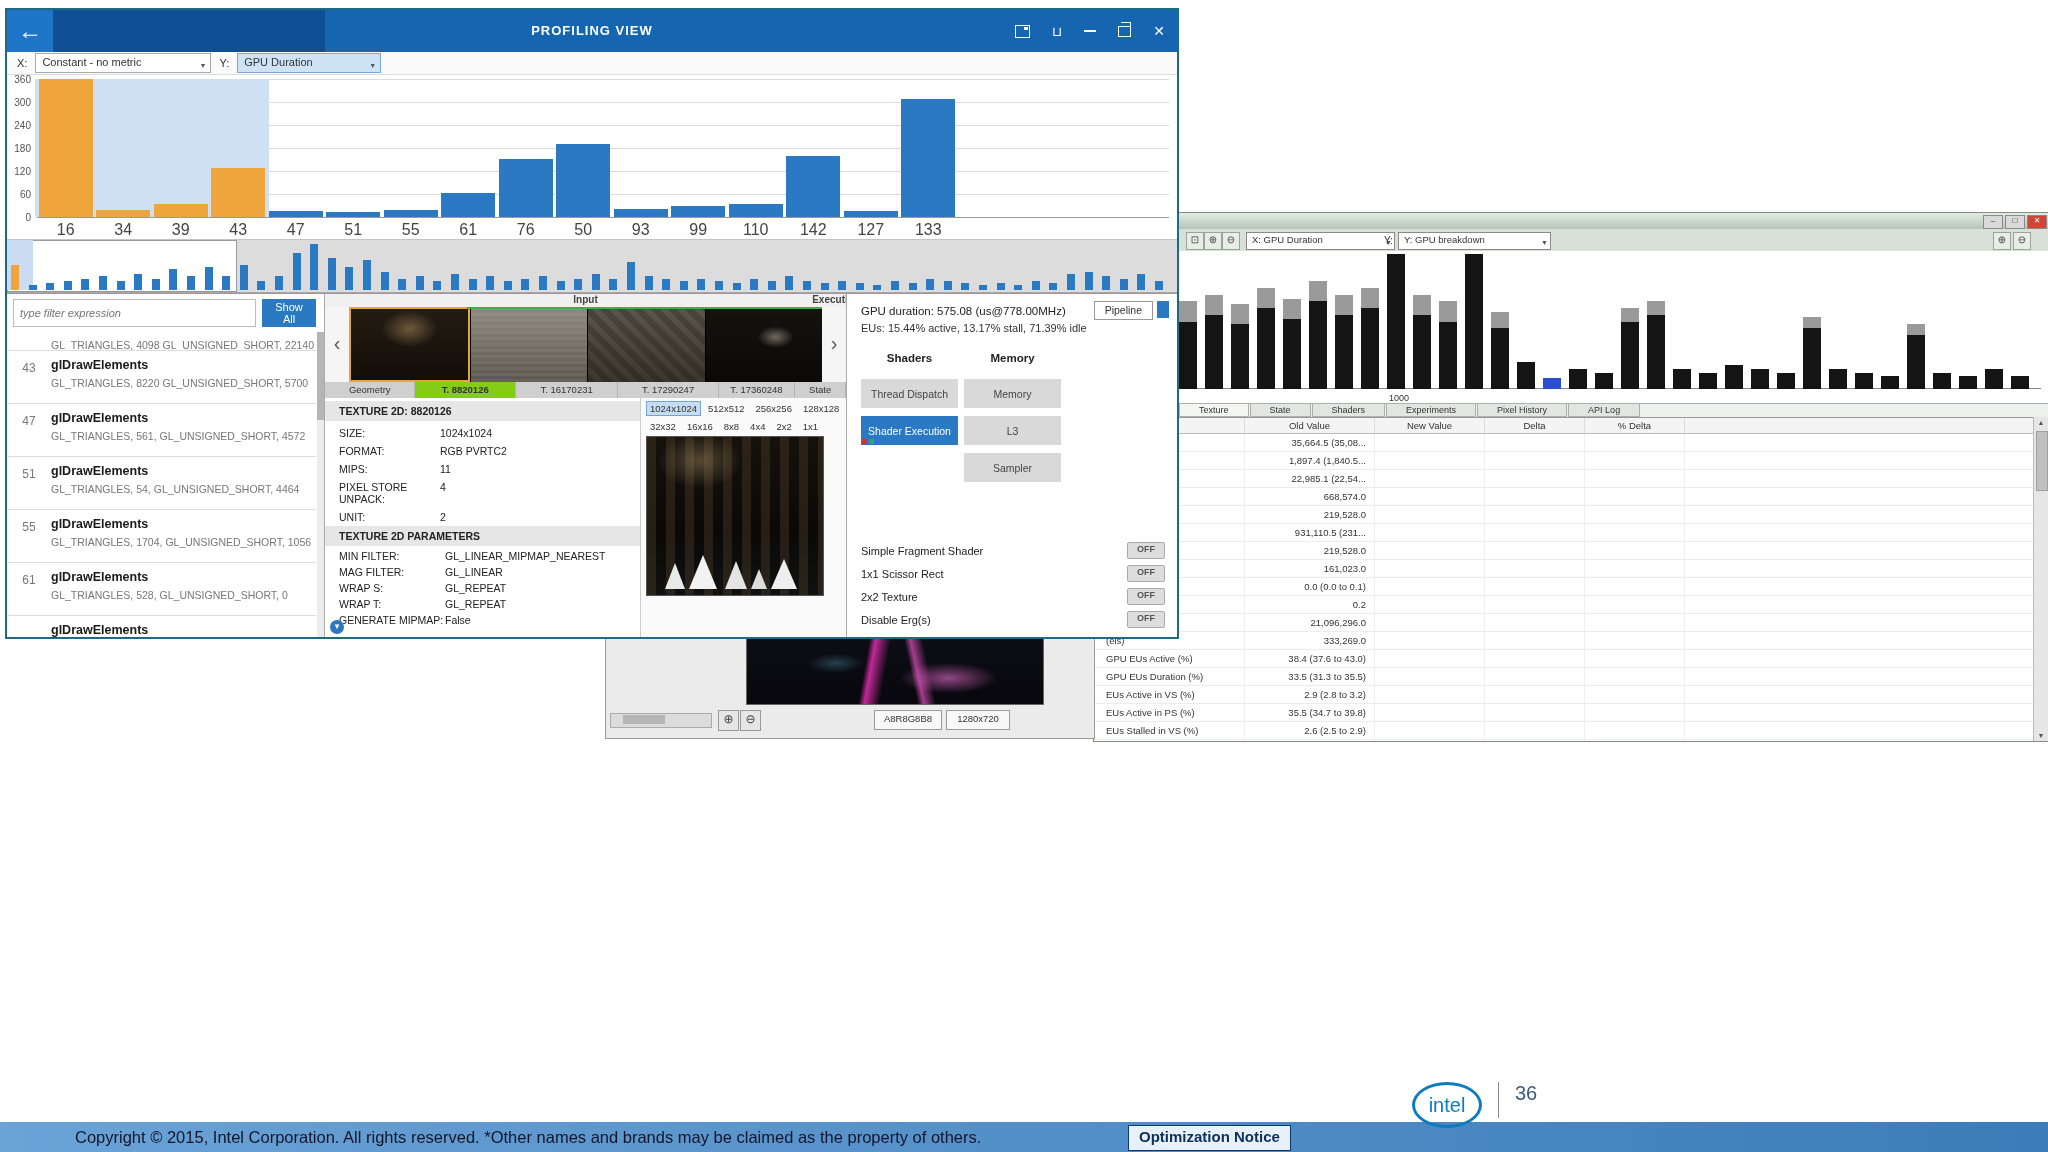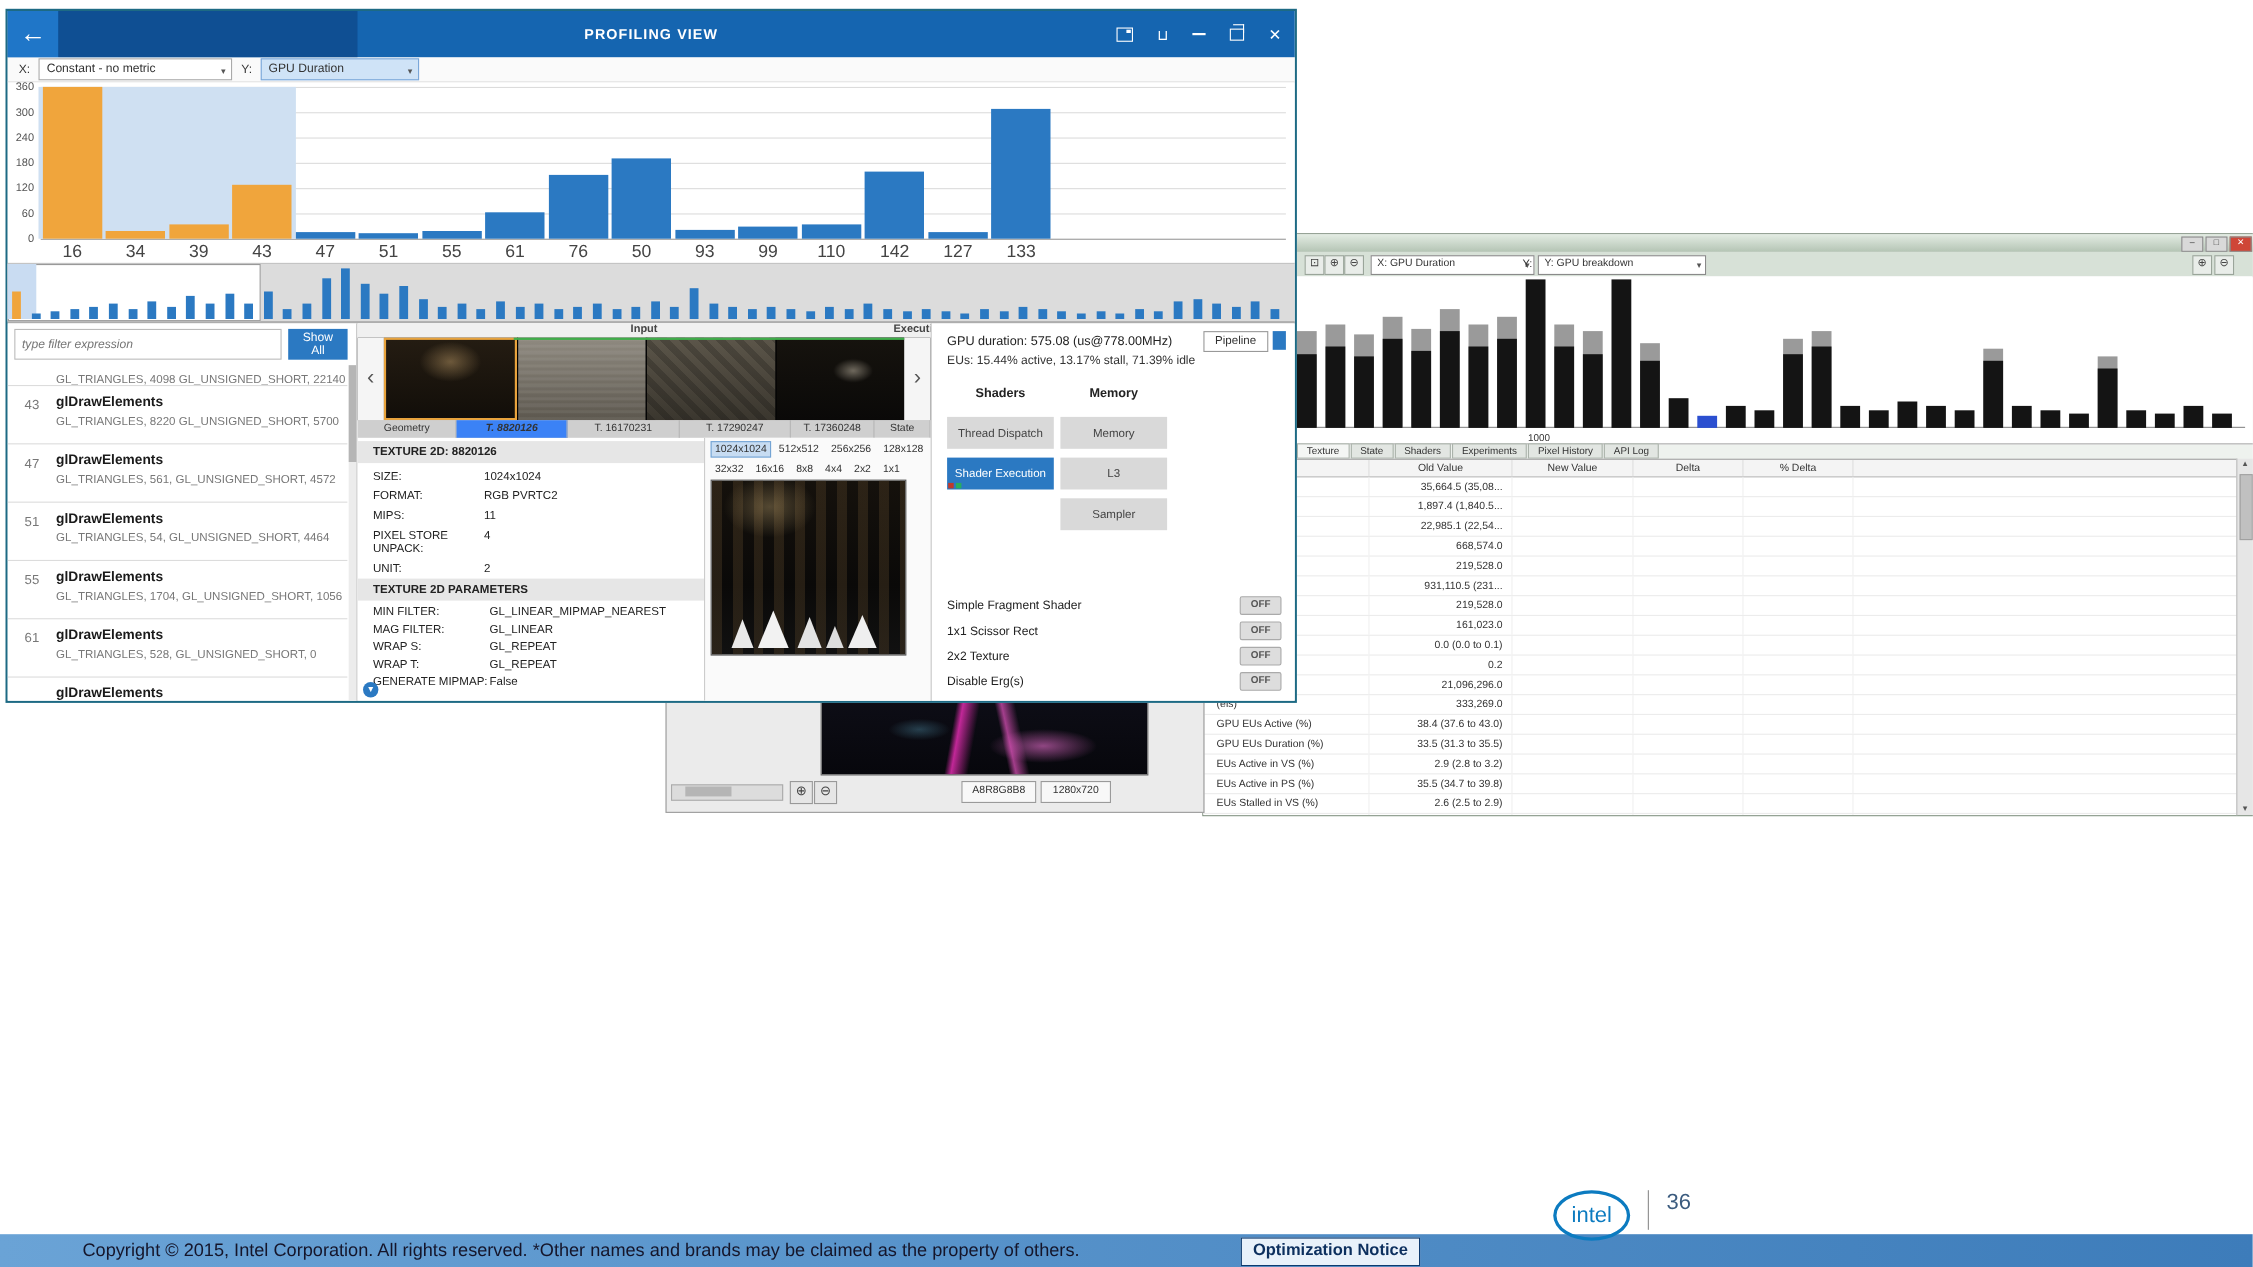--- a/index.html
+++ b/index.html
@@ -20,21 +20,21 @@
   .mw-combo{position:absolute;top:3px;height:16px;background:#fff;border:1px solid #8a8a8a;
     font-size:9.5px;line-height:14px;padding:0 14px 0 5px;white-space:nowrap;}
   .mw-combo .dd{position:absolute;right:2px;top:3px;font-size:7px;color:#555;}
   .mw-ylab{position:absolute;top:6px;font-size:10px;color:#333;}
   #mw-chart{position:absolute;top:38px;left:0;right:0;height:152px;background:#fff;border-bottom:1px solid #aaa;}
   #mw-bars{position:absolute;left:0;top:0;right:0;bottom:14px;}
   .mw-axis{position:absolute;left:80px;right:8px;bottom:14px;height:1px;background:#888;}
   .mw-bar{position:absolute;bottom:0;}
   .mw-xtick{position:absolute;bottom:0;left:285px;width:40px;text-align:center;font-size:9px;color:#333;}
   #mw-tabs{position:absolute;top:190px;left:85px;height:14px;display:flex;gap:1px;font-size:9px;}
-  .mw-tab{padding:0 8px;line-height:12px;background:#e2e6e2;border:1px solid #aab2aa;color:#333;white-space:nowrap;}
+  .mw-tab{padding:0 19px;line-height:12px;background:#e2e6e2;border:1px solid #aab2aa;color:#333;white-space:nowrap;}
   .mw-tab.first{background:#f4f6f4;}
   #mw-table{position:absolute;top:204px;left:0;right:15px;bottom:0;background:#fff;border-top:1px solid #999;
     font-size:9.5px;color:#333;overflow:hidden;}
   .mw-thead,.mw-row{display:grid;grid-template-columns:150px 130px 110px 100px 100px 1fr;}
   .mw-thead{height:15px;line-height:15px;border-bottom:1px solid #bbb;background:#f4f4f4;}
   .mw-thead div{text-align:center;border-left:1px solid #ddd;}
   .mw-thead div:first-child{border-left:none;}
   .mw-row{height:17px;line-height:17px;border-bottom:1px solid #ececec;}
   .mw-row .lab{padding-left:12px;overflow:hidden;white-space:nowrap;}
   .mw-row .old{text-align:right;padding-right:8px;border-left:1px solid #f0f0f0;overflow:hidden;white-space:nowrap;}
@@ -131,21 +131,21 @@
     background:radial-gradient(40px 26px at 50% 28%, rgba(255,210,140,.35), transparent 70%),
       linear-gradient(180deg,#241c12,#120e09);}
   .tx2{background:repeating-linear-gradient(0deg, rgba(255,255,255,.06) 0 3px, transparent 3px 6px),
       linear-gradient(180deg,#8f8a80,#5c574e);}
   .tx3{background:repeating-linear-gradient(45deg, rgba(0,0,0,.18) 0 6px, transparent 6px 12px),
       linear-gradient(180deg,#5c564a,#3a362e);}
   .tx4{background:radial-gradient(30px 18px at 60% 40%, rgba(205,195,175,.5), transparent 60%),
       linear-gradient(180deg,#16130e,#0a0908);}
   #tex-tabs{position:absolute;left:0;right:0;top:88px;height:16px;display:flex;background:#cfcfcf;font-size:9.5px;}
   .tex-tab{line-height:16px;text-align:center;border-right:1px solid #b5b5b5;color:#333;overflow:hidden;white-space:nowrap;}
-  .tex-tab.active{background:#3b82f6;font-weight:bold;font-style:italic;}
+  .tex-tab.active{background:#84cc16;font-weight:bold;}
   #tex-details{position:absolute;left:0;top:104px;width:315px;bottom:0;}
   .band{height:20px;background:#e6e6e6;font-size:10.5px;font-weight:bold;color:#222;
     line-height:20px;padding-left:14px;margin-top:3px;}
   .kv{display:flex;padding:6px 0 0 14px;font-size:10.5px;color:#222;}
   .kv .k{width:101px;flex:none;}
   .kv2{display:flex;padding:4px 0 0 14px;font-size:10.5px;color:#222;}
   .kv2 .k{width:106px;flex:none;}
   #expander{position:absolute;left:5px;bottom:3px;width:14px;height:14px;border-radius:50%;
     background:#2b79c2;color:#fff;font-size:9px;line-height:13px;text-align:center;}
   #mip-panel{position:absolute;left:315px;right:0;top:104px;bottom:0;border-left:1px solid #ccc;background:#fafafa;}

